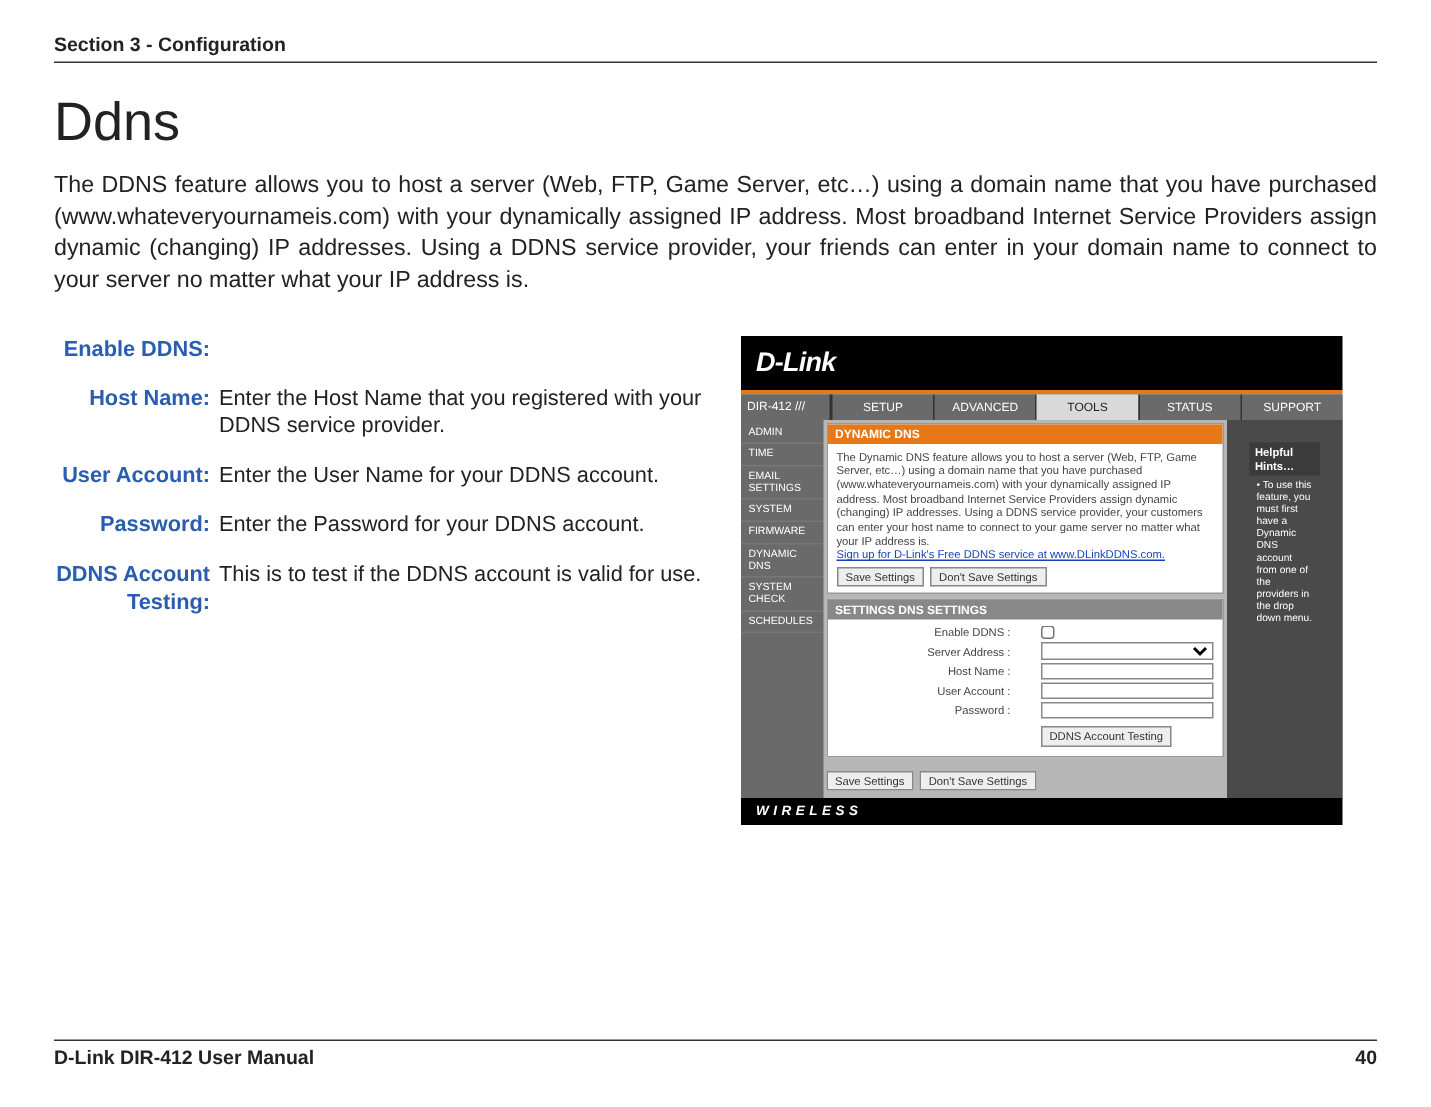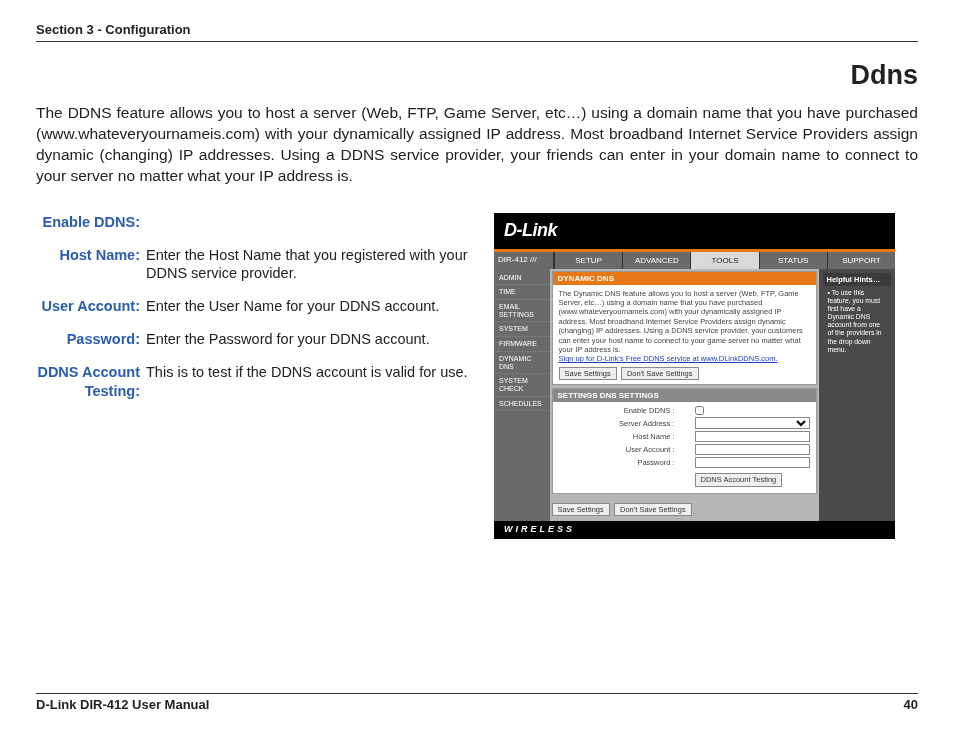--- a/index.html
+++ b/index.html
@@ -18,23 +18,23 @@
     border-bottom: 1px solid #333;
     margin-bottom: 2px;
     padding-bottom: 2px;
   }
   .section-header {
     font-weight: 700;
     font-size: 13px;
     margin-bottom: 2px;
   }
   h1.title {
-    text-align: right;
-    font-weight: 700;
-    font-size: 27px;
+    text-align: left;
+    font-weight: 400;
+    font-size: 36px;
     margin: 18px 0 12px 0;
   }
   .intro {
     font-size: 15.5px;
     line-height: 1.35;
     text-align: justify;
     margin-bottom: 26px;
   }
   .columns {
     display: flex;
@@ -166,21 +166,21 @@
     background: #fff;
   }
   .form-check {
     width: 9px; height: 9px;
   }
   .hints {
     width: 82px;
     background: #4a4a4a;
     color: #fff;
     font-size: 7px;
-    padding: 4px;
+    padding: 15px;
   }
   .hints-hdr {
     background: #3b3b3b;
     font-weight: 700;
     padding: 2px 4px;
     font-size: 7.5px;
   }
   .hints-body {
     padding: 3px 5px;
     line-height: 1.2;

